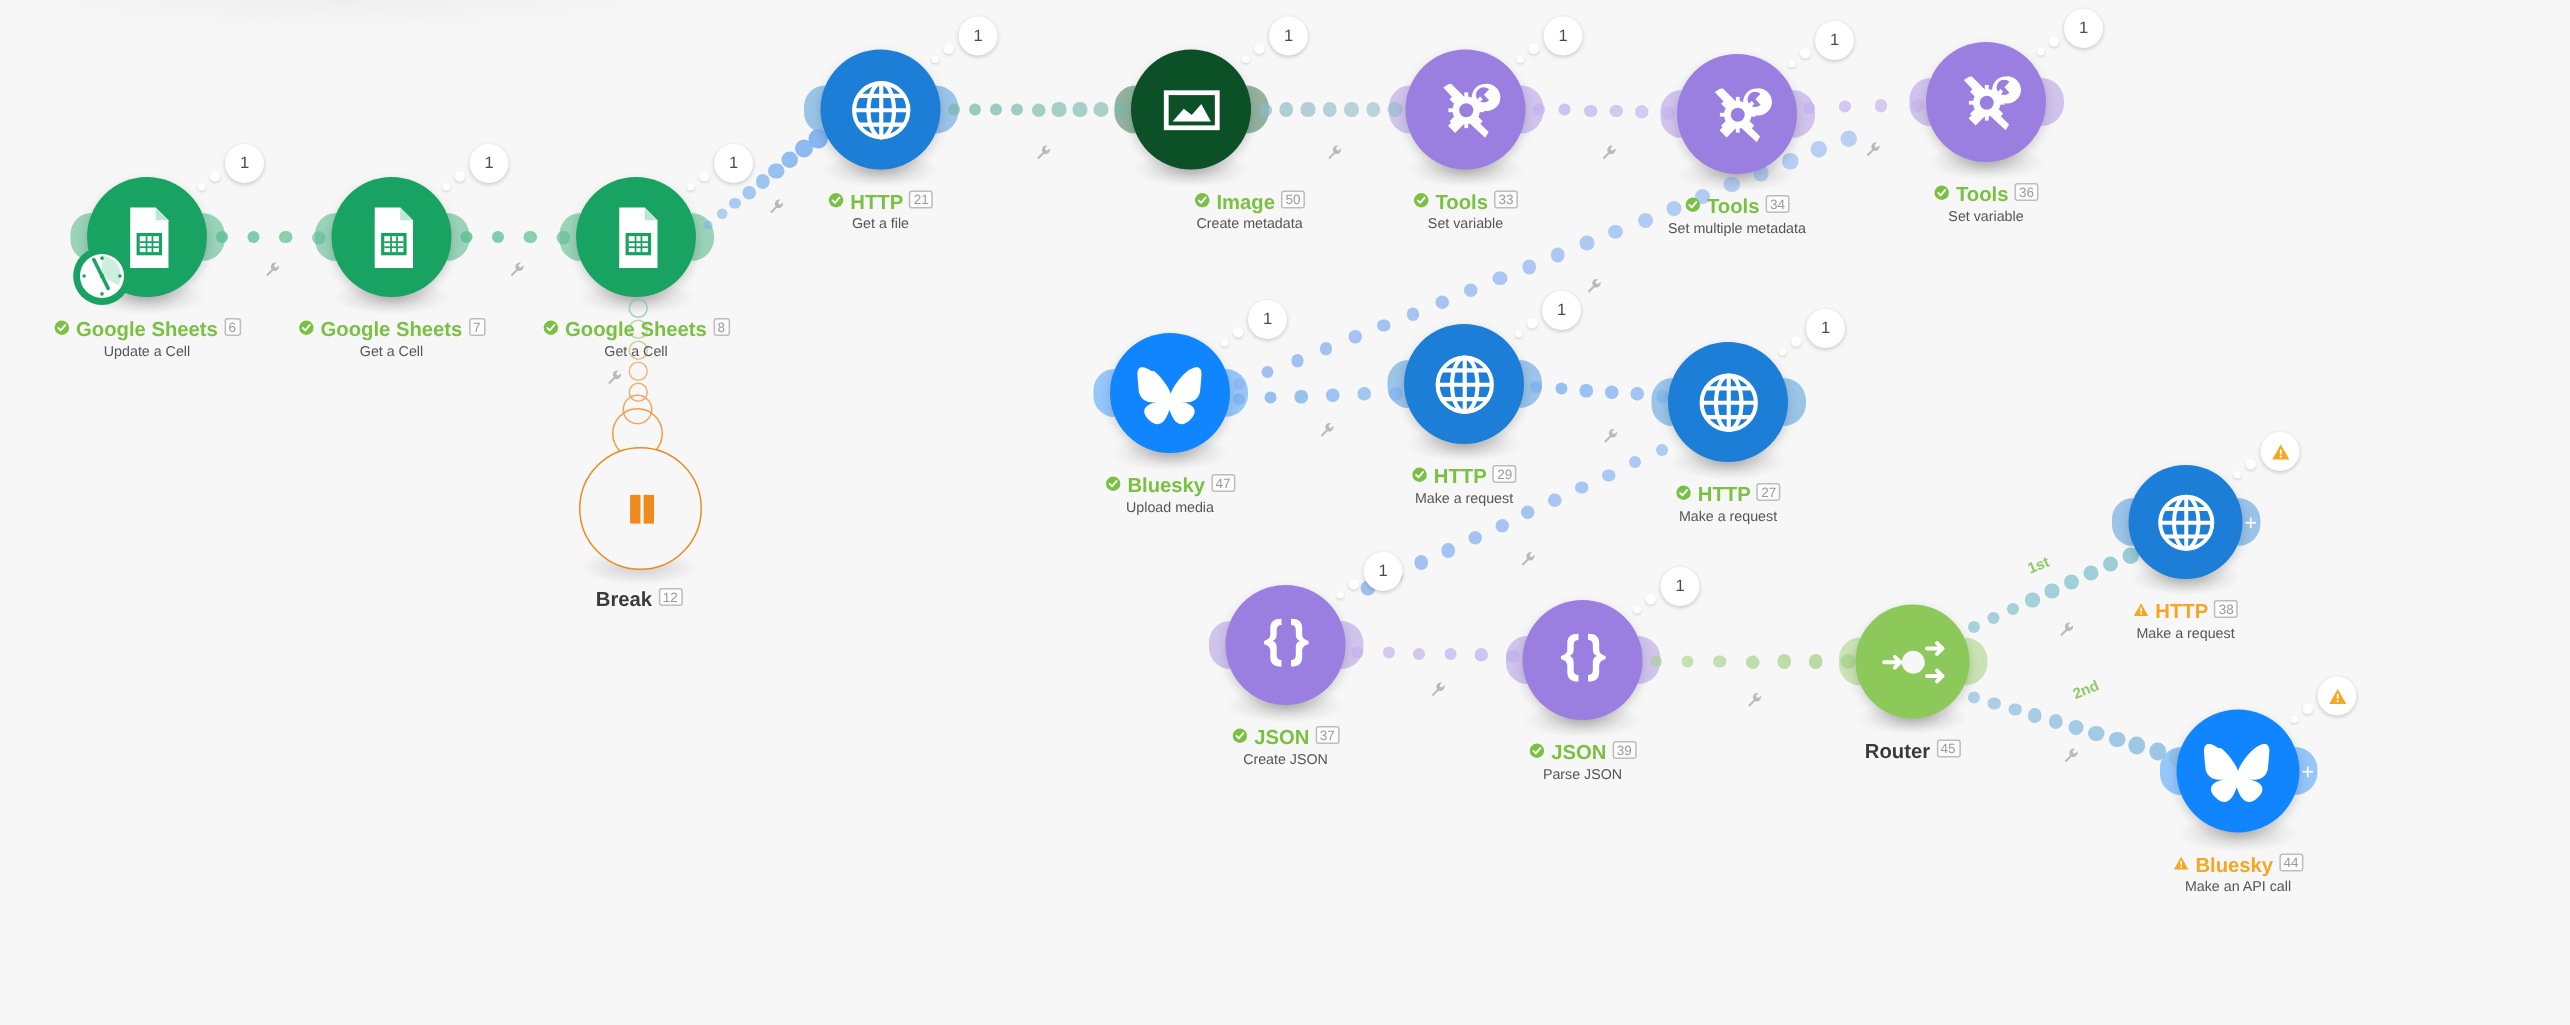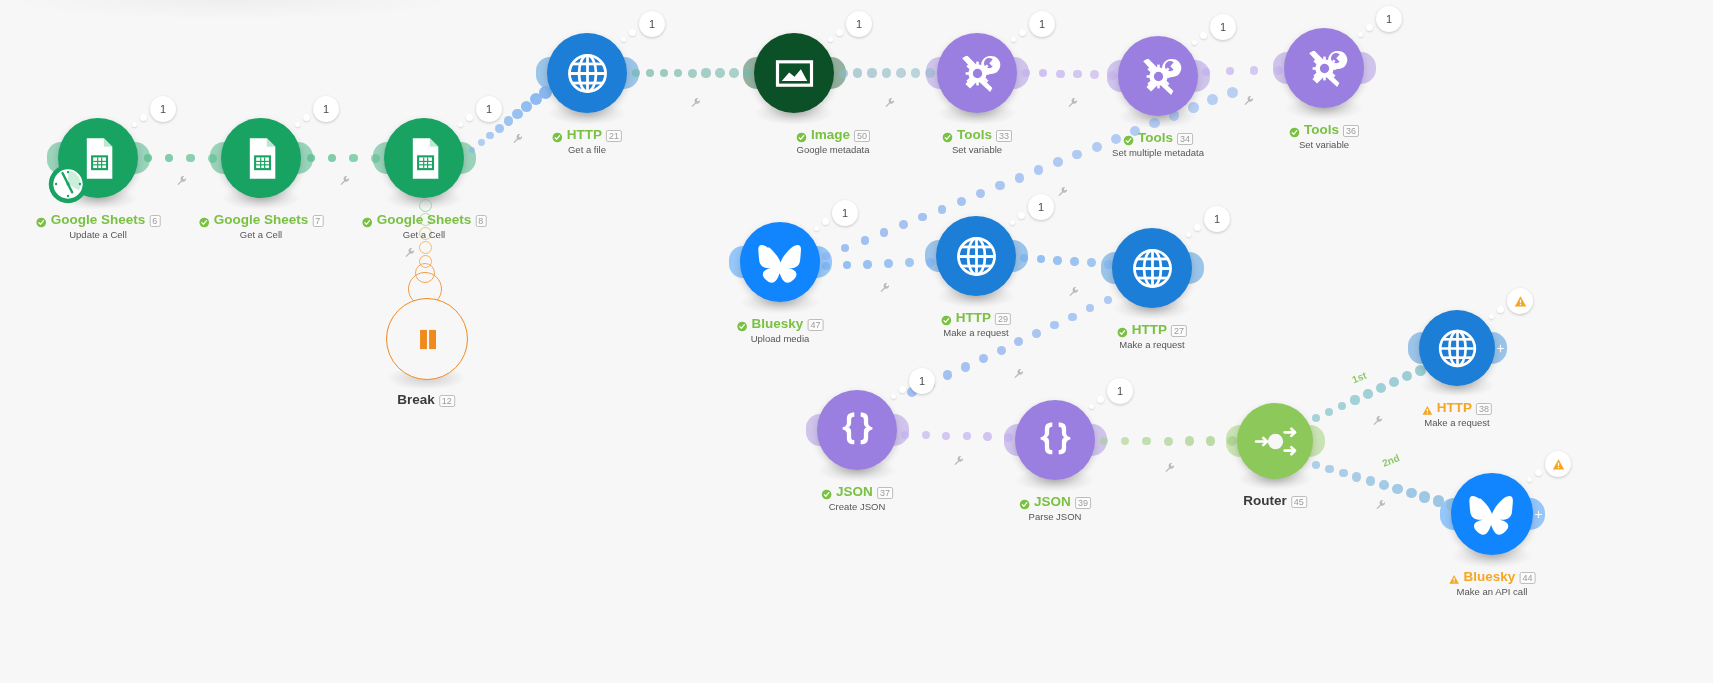--- a/index.html
+++ b/index.html
@@ -38,21 +38,21 @@
     box-shadow:0 1px 2px rgba(0,0,0,.14);z-index:5;
   }
 
   
   .label{
     position:absolute;text-align:center;white-space:nowrap;
     transform:translateX(-50%);
     z-index:7;
   }
   .label-row{
-    display:flex;align-items:flex-end;justify-content:center;gap:4px;
+    display:flex;align-items:flex-start;justify-content:center;gap:4px;
     font-size:13.5px;font-weight:700;line-height:15px;
   }
   .label-row.ok{color:#7ac143;}
   .label-row.warn{color:#f5a623;}
   .label-row.plain{color:#3b3b3b;}
   .badge{
     border:1px solid #bdbdbd;color:#9b9b9b;background:rgba(255,255,255,.6);
     font-size:9px;font-weight:400;line-height:10px;
     padding:0 2px;border-radius:2px;
     font-family:"Liberation Sans", sans-serif;
@@ -260,21 +260,21 @@
     <div class="balloon" style="left: 846px; top: 11px; width: 26px; height: 26px;">1</div>
     <div class="label" style="left: 833px; top: 127px;">
       <div class="label-row ok">
         <span class="state-ico"><svg width="11" height="11" viewBox="0 0 16 16" xmlns="http://www.w3.org/2000/svg">
         <circle cx="8" cy="8" r="7" fill="#7ac143"></circle>
         <polyline points="4.6,8.2 6.9,10.6 11.3,5.4" fill="none" stroke="#fff" stroke-width="1.8" stroke-linecap="round" stroke-linejoin="round"></polyline>
           </svg></span>
         <span>Image</span>
         <span class="badge">50</span>
       </div>
-      <div class="sublabel">Google metadata</div>
+      <div class="sublabel">Create metadata</div>
     </div>
     <div class="cap left" style="left: 926px; top: 57px; width: 14px; height: 32px; background: rgb(155, 127, 224); opacity: 0.42; z-index: 1;"></div>
     <div class="cap right" style="left: 1014px; top: 57px; width: 14px; height: 32px; background: rgb(155, 127, 224); opacity: 0.42; z-index: 1; display: flex; align-items: center; justify-content: flex-end; padding-right: 1px;"></div>
     <div class="shadow" style="left: 937px; top: 101px; width: 80px; height: 24px;"></div>
     <div class="bubble" style="left: 937px; top: 33px; width: 80px; height: 80px; background: rgb(155, 127, 224); z-index: 3;">
       <span>
         <svg width="51" height="51" viewBox="0 0 48 48" xmlns="http://www.w3.org/2000/svg">
           <g fill="#fff">
         <path d="M10.5 9.5l4-2.2 17 17-2.8 2.8-17-17z"></path>
         <path d="M36 8.5a8.5 8.5 0 0 0-8.2 11.1L12.6 34.8l4.4 4.4 15.2-15.2A8.5 8.5 0 1 0 36 8.5zm2.3 10.2a4.8 4.8 0 1 1 0-6.8l-3.2 3.4 3.2 3.4z" transform="translate(0,-1)"></path>

